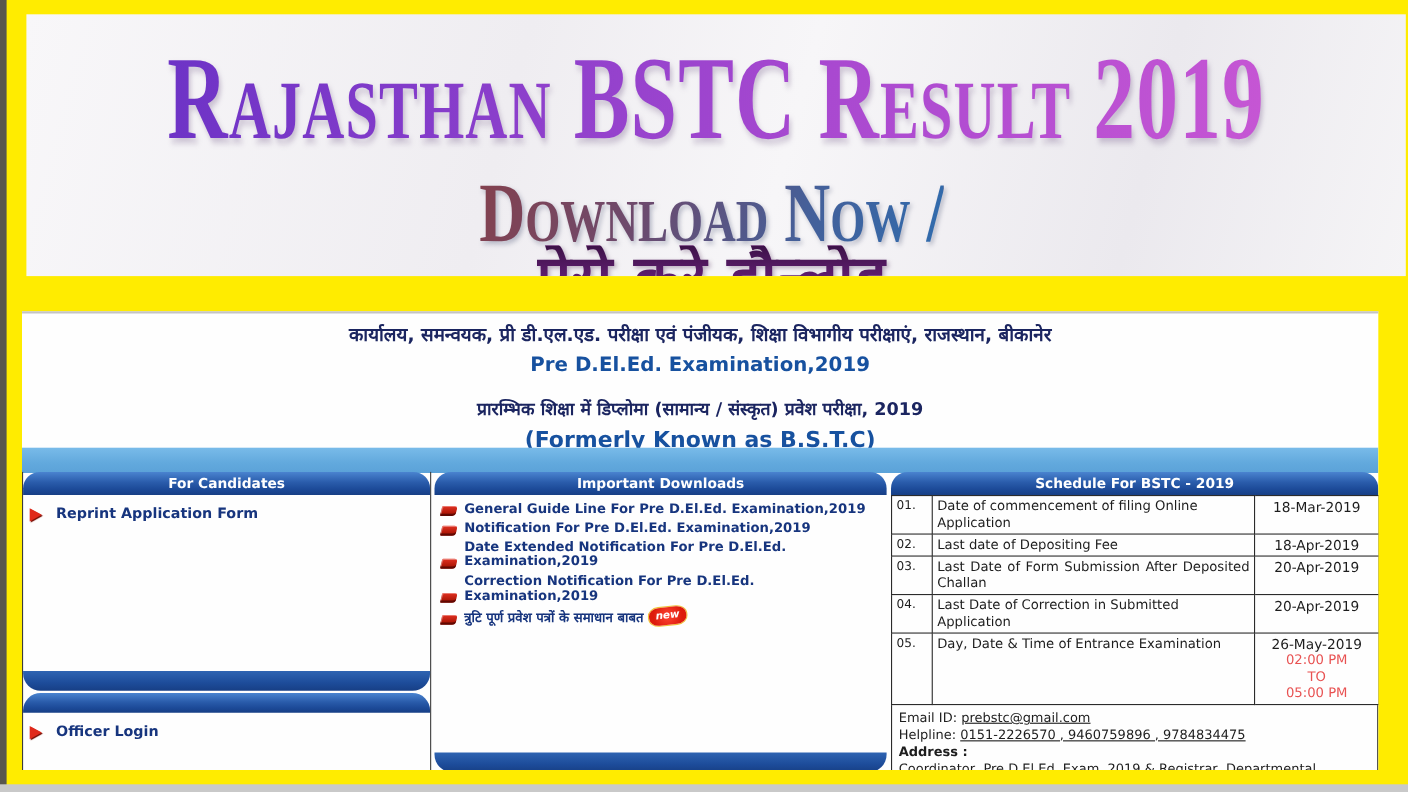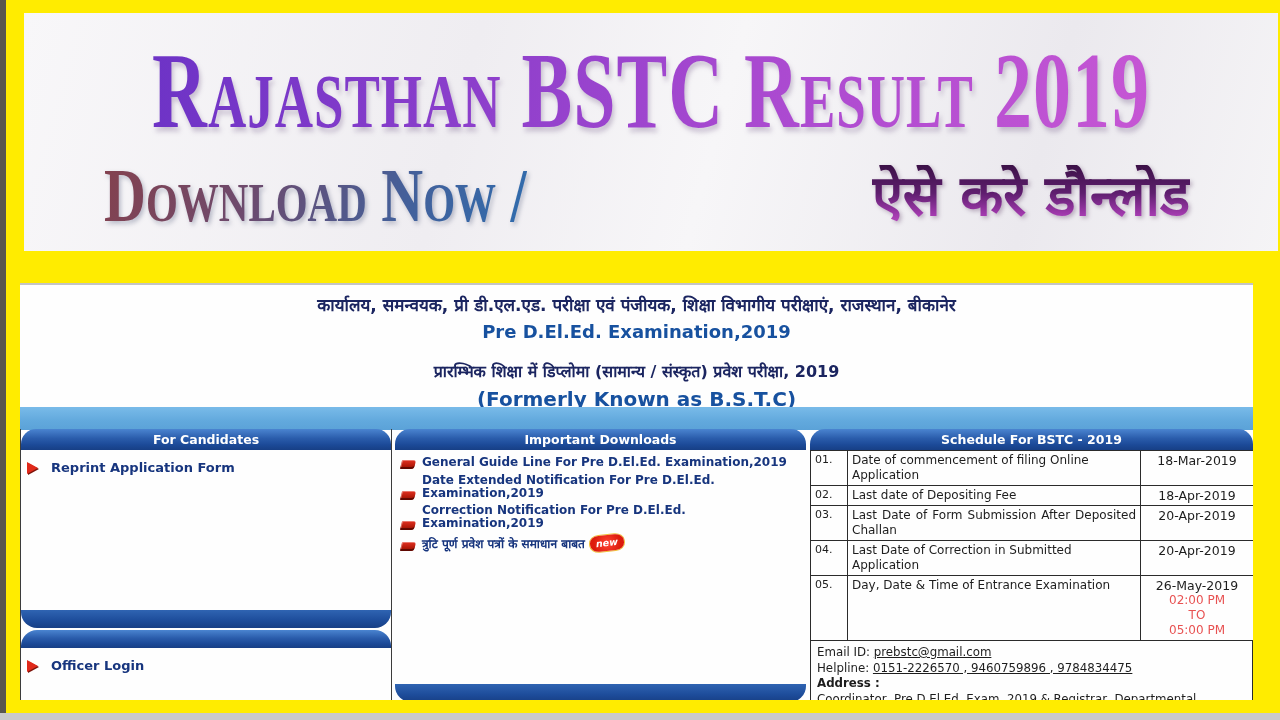--- a/index.html
+++ b/index.html
@@ -27,20 +27,21 @@
     font-size:76px; line-height:1.05; letter-spacing:1px; white-space:nowrap;
     transform:scaleY(1.42); transform-origin:center top;
     background:linear-gradient(100deg,#6d33c6 0%,#8a3ecb 30%,#a949d0 60%,#c656d4 100%);
     -webkit-background-clip:text; background-clip:text; color:transparent;
     text-shadow:none; filter:drop-shadow(2px 3px 2px rgba(70,40,100,.25));
   }
   .banner-row2 {
     position:absolute; left:0; right:0; top:152px;
     display:flex; justify-content:space-between; align-items:center;
     padding:0 88px 0 80px;
+    flex-direction:column;
   }
   .banner-sub-en {
     display:inline-block;
     font-family:"Liberation Serif","DejaVu Serif",serif;
     font-weight:bold; font-variant:small-caps;
     font-size:58px; line-height:1.0; white-space:nowrap;
     transform:scaleY(1.32); transform-origin:center center;
     background:linear-gradient(115deg,#84414e 0%,#6d4a6d 35%,#44609a 70%,#2f6cae 100%);
     -webkit-background-clip:text; background-clip:text; color:transparent;
     filter:drop-shadow(2px 2px 2px rgba(40,50,90,.3));
@@ -174,20 +175,24 @@
   </div>
 
   <div class="col col-mid">
     <div class="panel-header">
       <span>Important Downloads</span>
     </div>
     <div class="dl-body">
       <div class="dl-item">
         <span class="book-icon"></span>
         <span class="dl-link">General Guide Line For Pre D.El.Ed. Examination,2019</span>
+      </div>
+      <div class="dl-item">
+        <span class="book-icon"></span>
+        <span class="dl-link">Notification For Pre D.El.Ed. Examination,2019</span>
       </div>
       <div class="dl-item">
         <span class="book-icon"></span>
         <span class="dl-link">Date Extended Notification For Pre D.El.Ed. Examination,2019</span>
       </div>
       <div class="dl-item">
         <span class="book-icon"></span>
         <span class="dl-link">Correction Notification For Pre D.El.Ed. Examination,2019</span>
       </div>
       <div class="dl-item">

